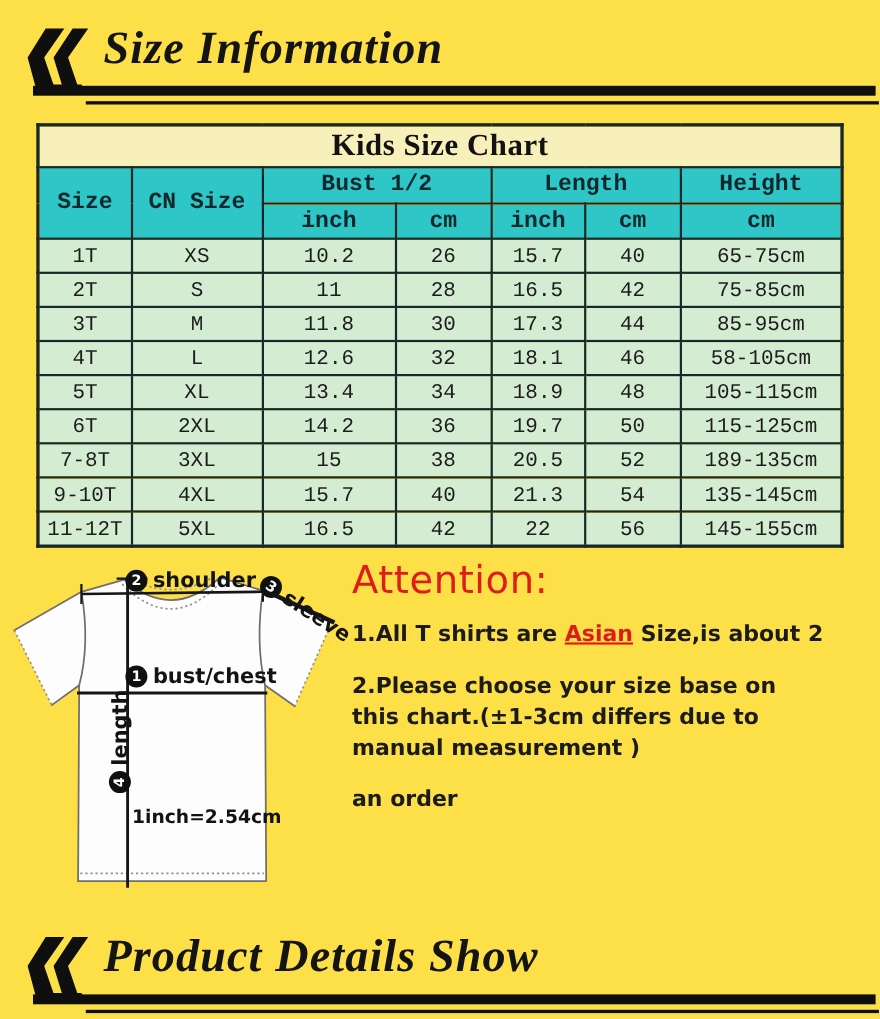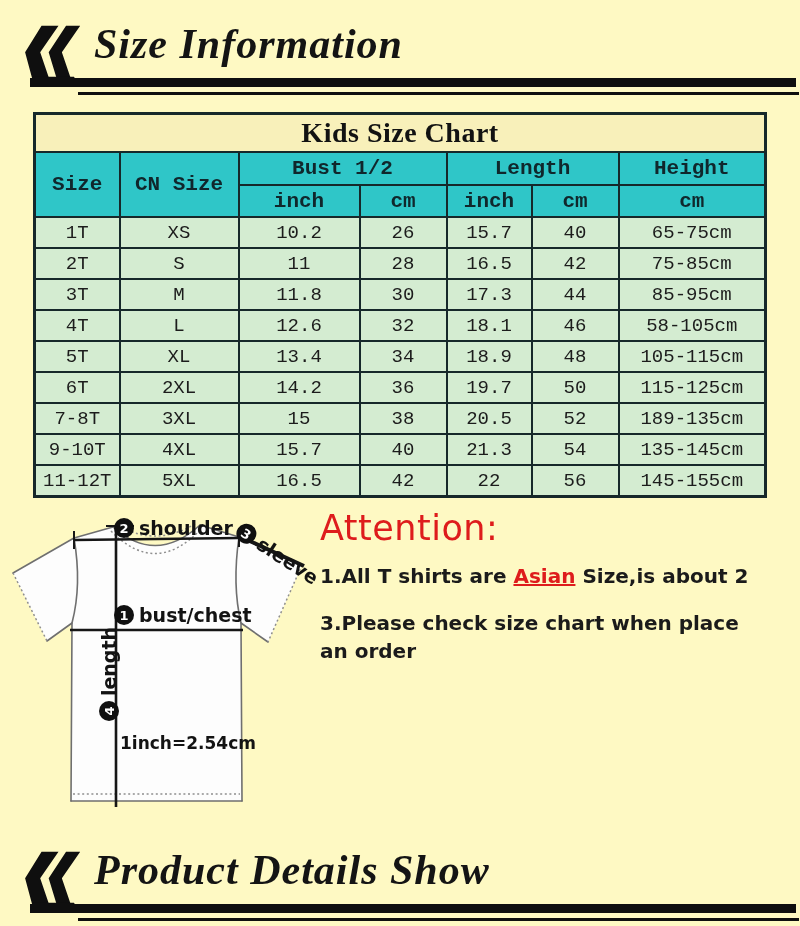--- a/index.html
+++ b/index.html
@@ -1,19 +1,19 @@
 <!DOCTYPE html>
 <html><head>
 <meta charset="utf-8">
 <style>
   html,body{margin:0;padding:0;}
   body{background:#e8e8e8;}
   .page{
     position:relative;width:800px;height:926px;margin:0 auto;
-    background:#fef9c3;overflow:hidden;
+    background:#fde047;overflow:hidden;
     font-family:"DejaVu Sans",sans-serif;
   }
 
   
   .sec-header{position:absolute;left:0;width:800px;height:90px;}
   .sec-header .chev{position:absolute;left:20px;top:8px;width:66px;height:64px;fill:#0f0f0f;}
   .sec-title{
     position:absolute;left:94px;top:4px;
     font-family:"Liberation Serif",serif;font-style:italic;font-weight:700;
     font-size:42px;color:#141414;letter-spacing:1px;white-space:nowrap;
@@ -257,21 +257,25 @@
     </div>
     <div class="dg-label lab-conv">1inch=2.54cm</div>
   </div>
 
   <div class="attention">
     <h2 class="att-title">Attention:</h2>
     <p class="att-note">
       <span class="line"><span>1.All T shirts are </span><span class="red-ul">Asian</span><span> Size,is about 2</span></span>
     </p>
     <p class="att-note">
-      <span class="line">3.Please check size chart when place</span>
+      <span class="line">2.Please choose your size base on</span>
+      <span class="line">this chart.(±1-3cm differs due to</span>
+      <span class="line">manual measurement )</span>
+    </p>
+    <p class="att-note">
       <span class="line">an order</span>
     </p>
   </div>
 
   <div class="sec-header" style="top:842px;">
     <svg class="chev" viewBox="0 0 70 66" aria-hidden="true">
       <g transform="skewX(-9) translate(10,0)">
         <path d="M31,1 L13,1 L0,29 L12,57 L30,57 L16,29 Z"></path>
         <path d="M54,1 L39,1 L25,29 L38,57 L53,57 L39,29 Z"></path>
         <path d="M12,55 L56,55 L63,65 L18,65 Z"></path>

